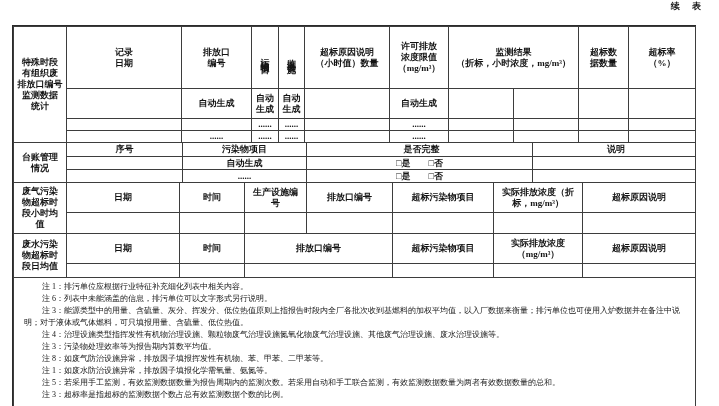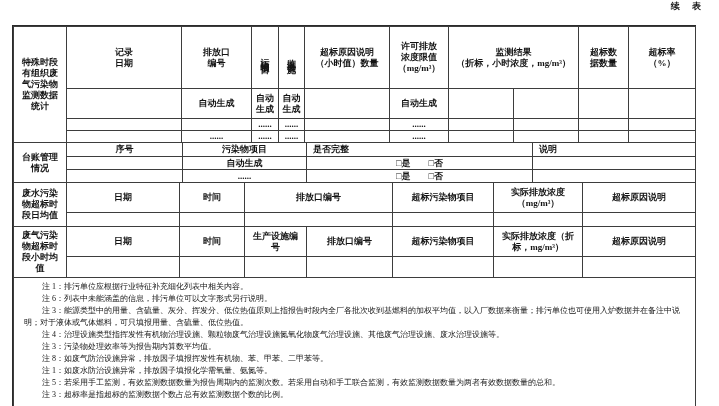--- a/index.html
+++ b/index.html
@@ -19,21 +19,21 @@
   table { border-collapse:collapse; table-layout:fixed; width:682px; margin-top:-1px; }
   table.first { margin-top:0; }
   td,th {
     border:1px solid #3d3d3d; padding:0 2px;
     text-align:center; vertical-align:middle;
     font-size:9px; font-weight:bold; line-height:11px;
     white-space:pre-line; word-break:break-all; overflow:hidden;
   }
   tr.h62 { height:62px; } tr.h30 { height:30px; } tr.h21 { height:21px; }
   tr.h14 { height:14px;margin-left:19px; } tr.h13 { height:13px; } tr.h10 { height:10px; }
-  .tl { text-align:left; padding-left:6px; }
+  .tl { text-align:center; padding-left:6px; }
   .vert span {
     writing-mode:vertical-rl; text-orientation:upright;
     letter-spacing:2px; display:inline-block; line-height:10px;
   }
   td.notes {
     text-align:left; font-weight:normal; white-space:normal;
     padding:3px 8px 12px 10px; vertical-align:top; height:118px;
   }
   p.note { margin:0; font-size:8px; line-height:12px; text-indent:18px; word-break:break-all; }
 </style>
@@ -56,21 +56,21 @@
         <col style="width:59px">
           <col style="width:65px">
           <col style="width:65px">
         <col style="width:50px">
           <col style="width:67px">
       </colgroup>
       <tbody>
           <tr class="h62">
         <td rowspan="4">特殊时段
 有组织废
-气污染物
+排放口编号
 监测数据
 统计</td>
         <th>记录
 日期</th>
         <th>排放口
 编号</th>
         <th class="vert"><span>污染物项目</span></th>
         <th class="vert"><span>监测设施</span></th>
         <th>超标原因说明
 （小时值）数量</th>
@@ -155,54 +155,20 @@
         <td></td>
       </tr>
     </tbody>
       </table>
 
     <table>
       <colgroup>
         <col style="width:53px">
           <col style="width:113px">
           <col style="width:65px">
-        <col style="width:148px">
-          <col style="width:101px">
-          <col style="width:89px">
-        <col style="width:113px">
-      </colgroup>
-      <tbody>
-          <tr class="h30">
-        <td rowspan="2">废水污染
-物超标时
-段日均值</td>
-        <th>日期</th>
-        <th>时间</th>
-        <th>排放口编号</th>
-        <th>超标污染物项目</th>
-        <th>实际排放浓度
-（mg/m³）</th>
-        <th>超标原因说明</th>
-      </tr>
-      <tr class="h14">
-        <td></td>
-        <td></td>
-        <td></td>
-        <td></td>
-        <td></td>
-        <td></td>
-      </tr>
-    </tbody>
-      </table>
-
-    <table>
-      <colgroup>
-        <col style="width:53px">
-          <col style="width:113px">
-          <col style="width:65px">
         <col style="width:62px">
           <col style="width:86px">
           <col style="width:101px">
         <col style="width:89px">
           <col style="width:113px">
       </colgroup>
       <tbody>
           <tr class="h30">
         <td rowspan="2">废气污染
 物超标时
@@ -225,20 +191,54 @@
         <td></td>
         <td></td>
         <td></td>
         <td></td>
       </tr>
     </tbody>
       </table>
 
     <table>
       <colgroup>
+        <col style="width:53px">
+          <col style="width:113px">
+          <col style="width:65px">
+        <col style="width:148px">
+          <col style="width:101px">
+          <col style="width:89px">
+        <col style="width:113px">
+      </colgroup>
+      <tbody>
+          <tr class="h30">
+        <td rowspan="2">废水污染
+物超标时
+段日均值</td>
+        <th>日期</th>
+        <th>时间</th>
+        <th>排放口编号</th>
+        <th>超标污染物项目</th>
+        <th>实际排放浓度
+（mg/m³）</th>
+        <th>超标原因说明</th>
+      </tr>
+      <tr class="h14">
+        <td></td>
+        <td></td>
+        <td></td>
+        <td></td>
+        <td></td>
+        <td></td>
+      </tr>
+    </tbody>
+      </table>
+
+    <table>
+      <colgroup>
           <col style="width:682px">
         </colgroup>
       <tbody>
           <tr>
         <td class="notes">
           <p class="note">注 1：排污单位应根据行业特征补充细化列表中相关内容。</p>
           <p class="note">注 6：列表中未能涵盖的信息，排污单位可以文字形式另行说明。</p>
           <p class="note">注 3：能源类型中的用量、含硫量、灰分、挥发分、低位热值原则上指报告时段内全厂各批次收到基燃料的加权平均值，以入厂数据来衡量；排污单位也可使用入炉数据并在备注中说明；对于液体或气体燃料，可只填报用量、含硫量、低位热值。</p>
           <p class="note">注 4：治理设施类型指挥发性有机物治理设施、颗粒物废气治理设施氮氧化物废气治理设施、其他废气治理设施、废水治理设施等。</p>
           <p class="note">注 3：污染物处理效率等为报告期内算数平均值。</p>

